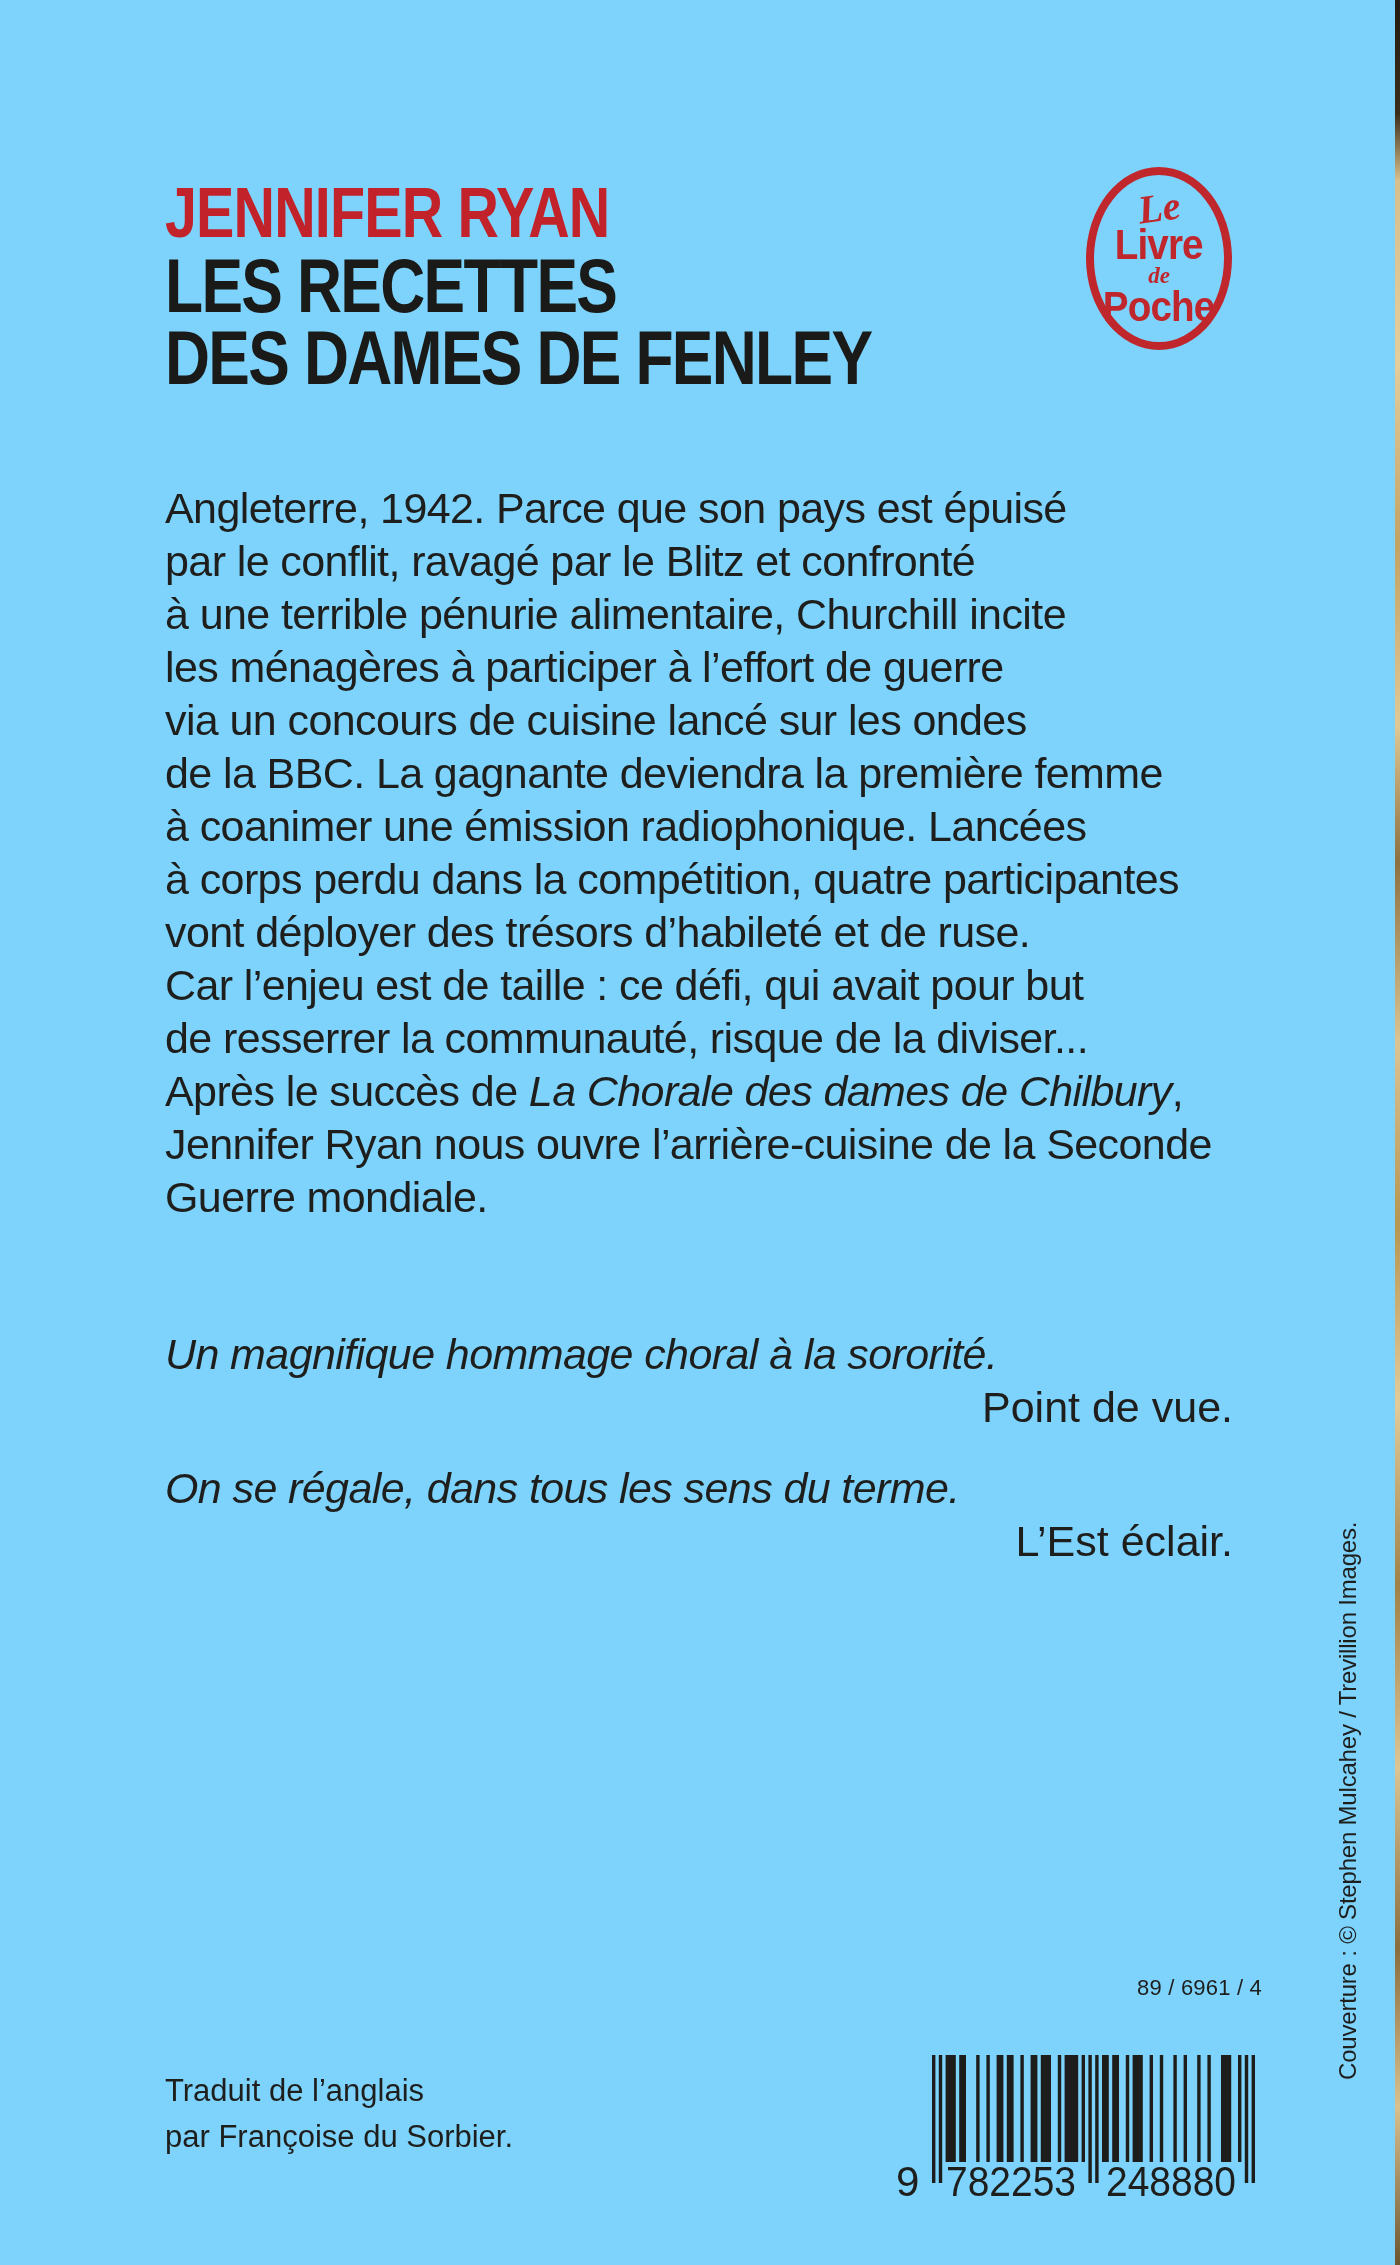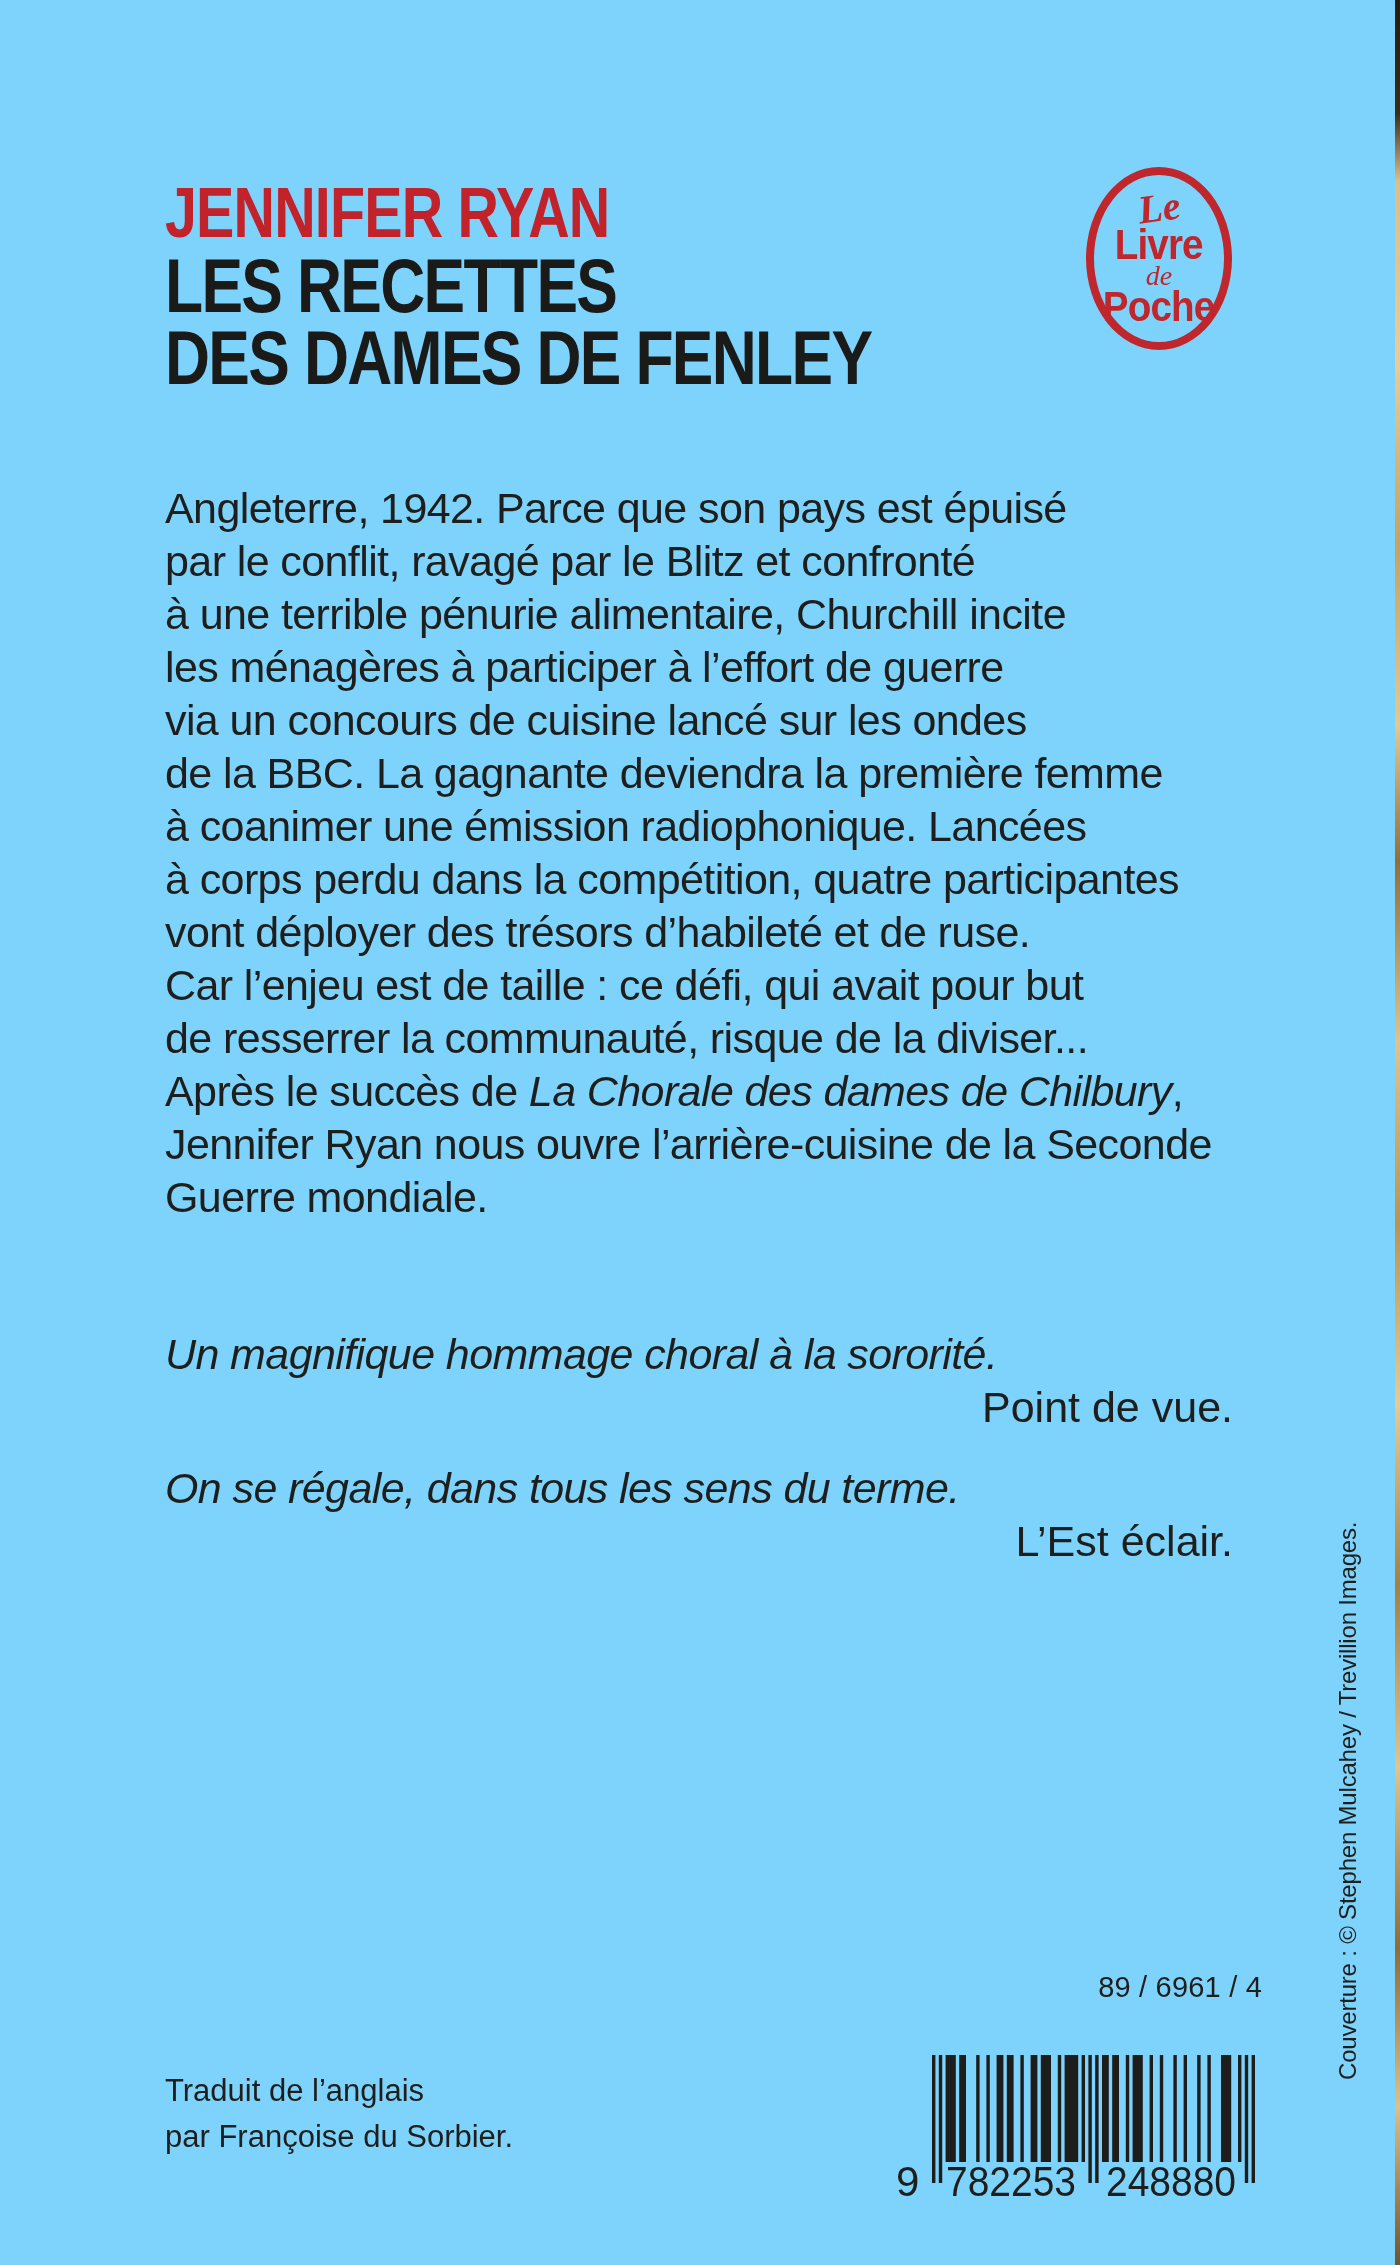--- a/index.html
+++ b/index.html
@@ -69,22 +69,22 @@
   .logo .livre {
     font-size: 42px;
     font-weight: 700;
     line-height: 40px;
     letter-spacing: -1px;
     transform: scaleX(0.92);
   }
   .logo .de {
     font-family: "Liberation Serif", serif;
     font-style: italic;
-    font-weight: 400;
-    font-size: 28px;
+    font-weight: 700;
+    font-size: 23px;
     line-height: 22px;
   }
   .logo .poche {
     font-size: 42px;
     font-weight: 700;
     line-height: 40px;
     letter-spacing: -1px;
     transform: scaleX(0.92);
   }
 
@@ -135,21 +135,21 @@
     white-space: nowrap;
     color: #1e1e1c;
   }
 
   
   .codes {
     position: absolute;
     right: 138px;
     top: 1968px;
     text-align: center;
-    font-size: 29px;
+    font-size: 22px;
     line-height: 39px;
     letter-spacing: 0.2px;
   }
 
   
   .barcode {
     position: absolute;
     left: 884px;
     top: 2053px;
     width: 380px;

